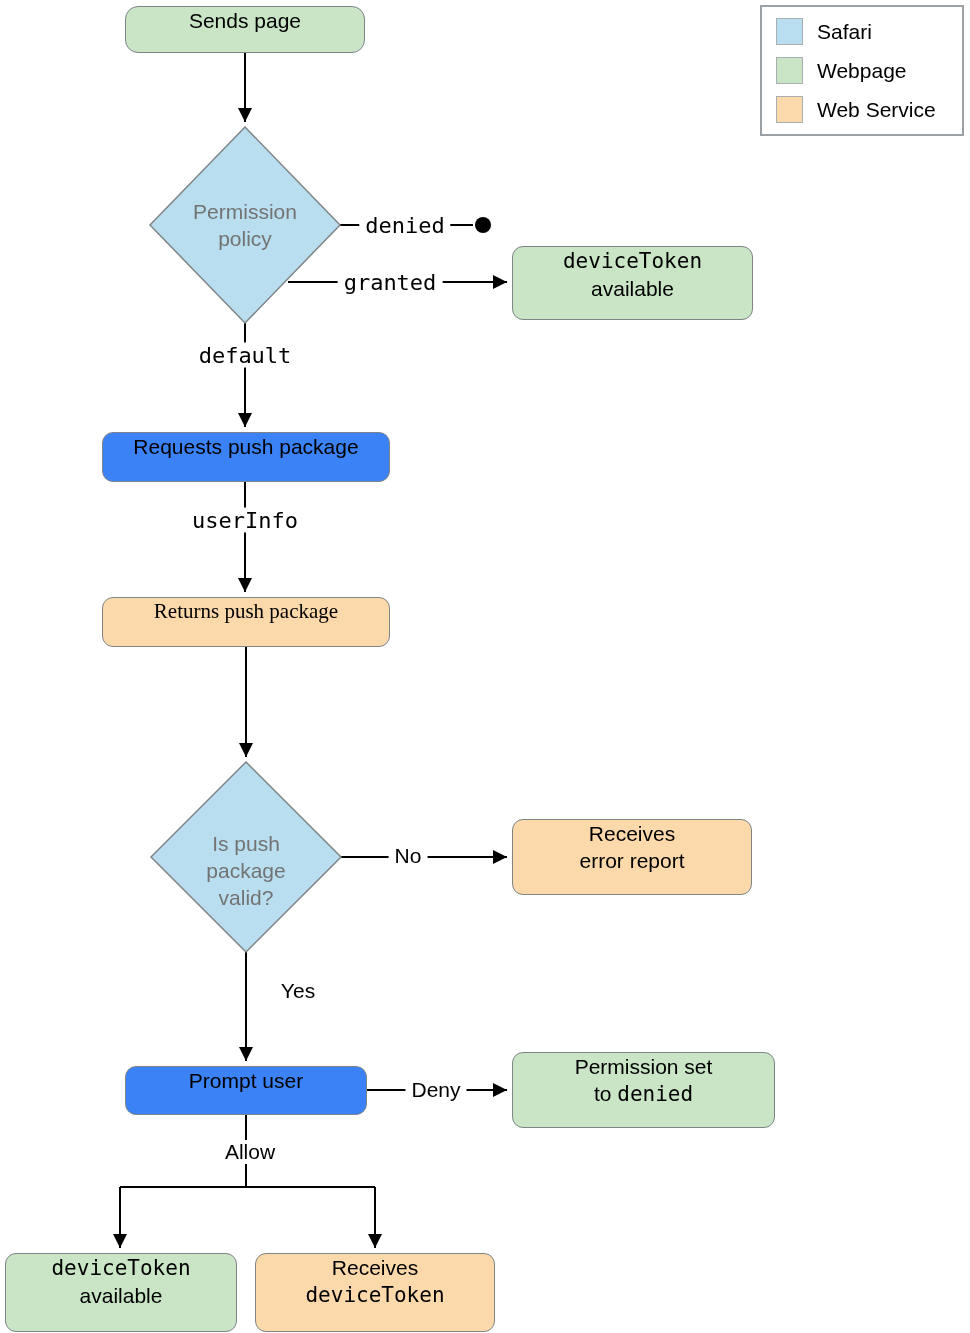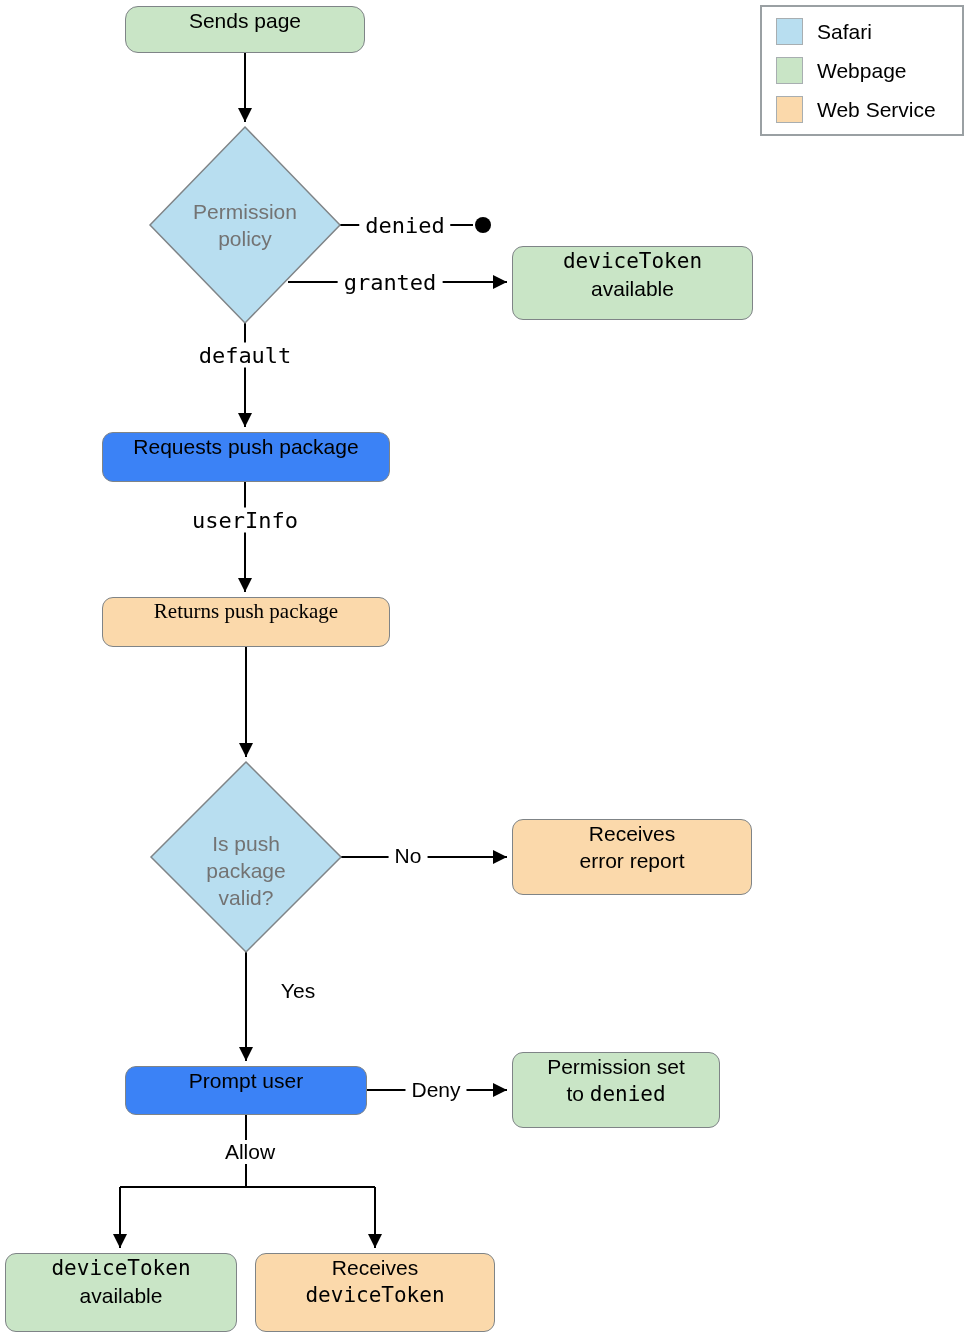--- a/index.html
+++ b/index.html
@@ -83,21 +83,21 @@
 
   <div class="node orange" style="left:512px;top:819px;width:240px;height:76px;">
     <div>Receives</div>
     <div>error report</div>
   </div>
 
   <div class="node blue" style="left:125px;top:1066px;width:242px;height:49px;">
     <span>Prompt user</span>
   </div>
 
-  <div class="node green" style="left:512px;top:1052px;width:208px;height:76px;">
+  <div class="node green" style="left:512px;top:1052px;width:263px;height:76px;">
     <div>Permission set</div>
     <div>
       <span>to </span><span class="mono">denied</span>
     </div>
   </div>
 
   <div class="node green" style="left:5px;top:1253px;width:232px;height:79px;">
     <div><span class="mono">deviceToken</span></div>
     <div><span>available</span></div>
   </div>

